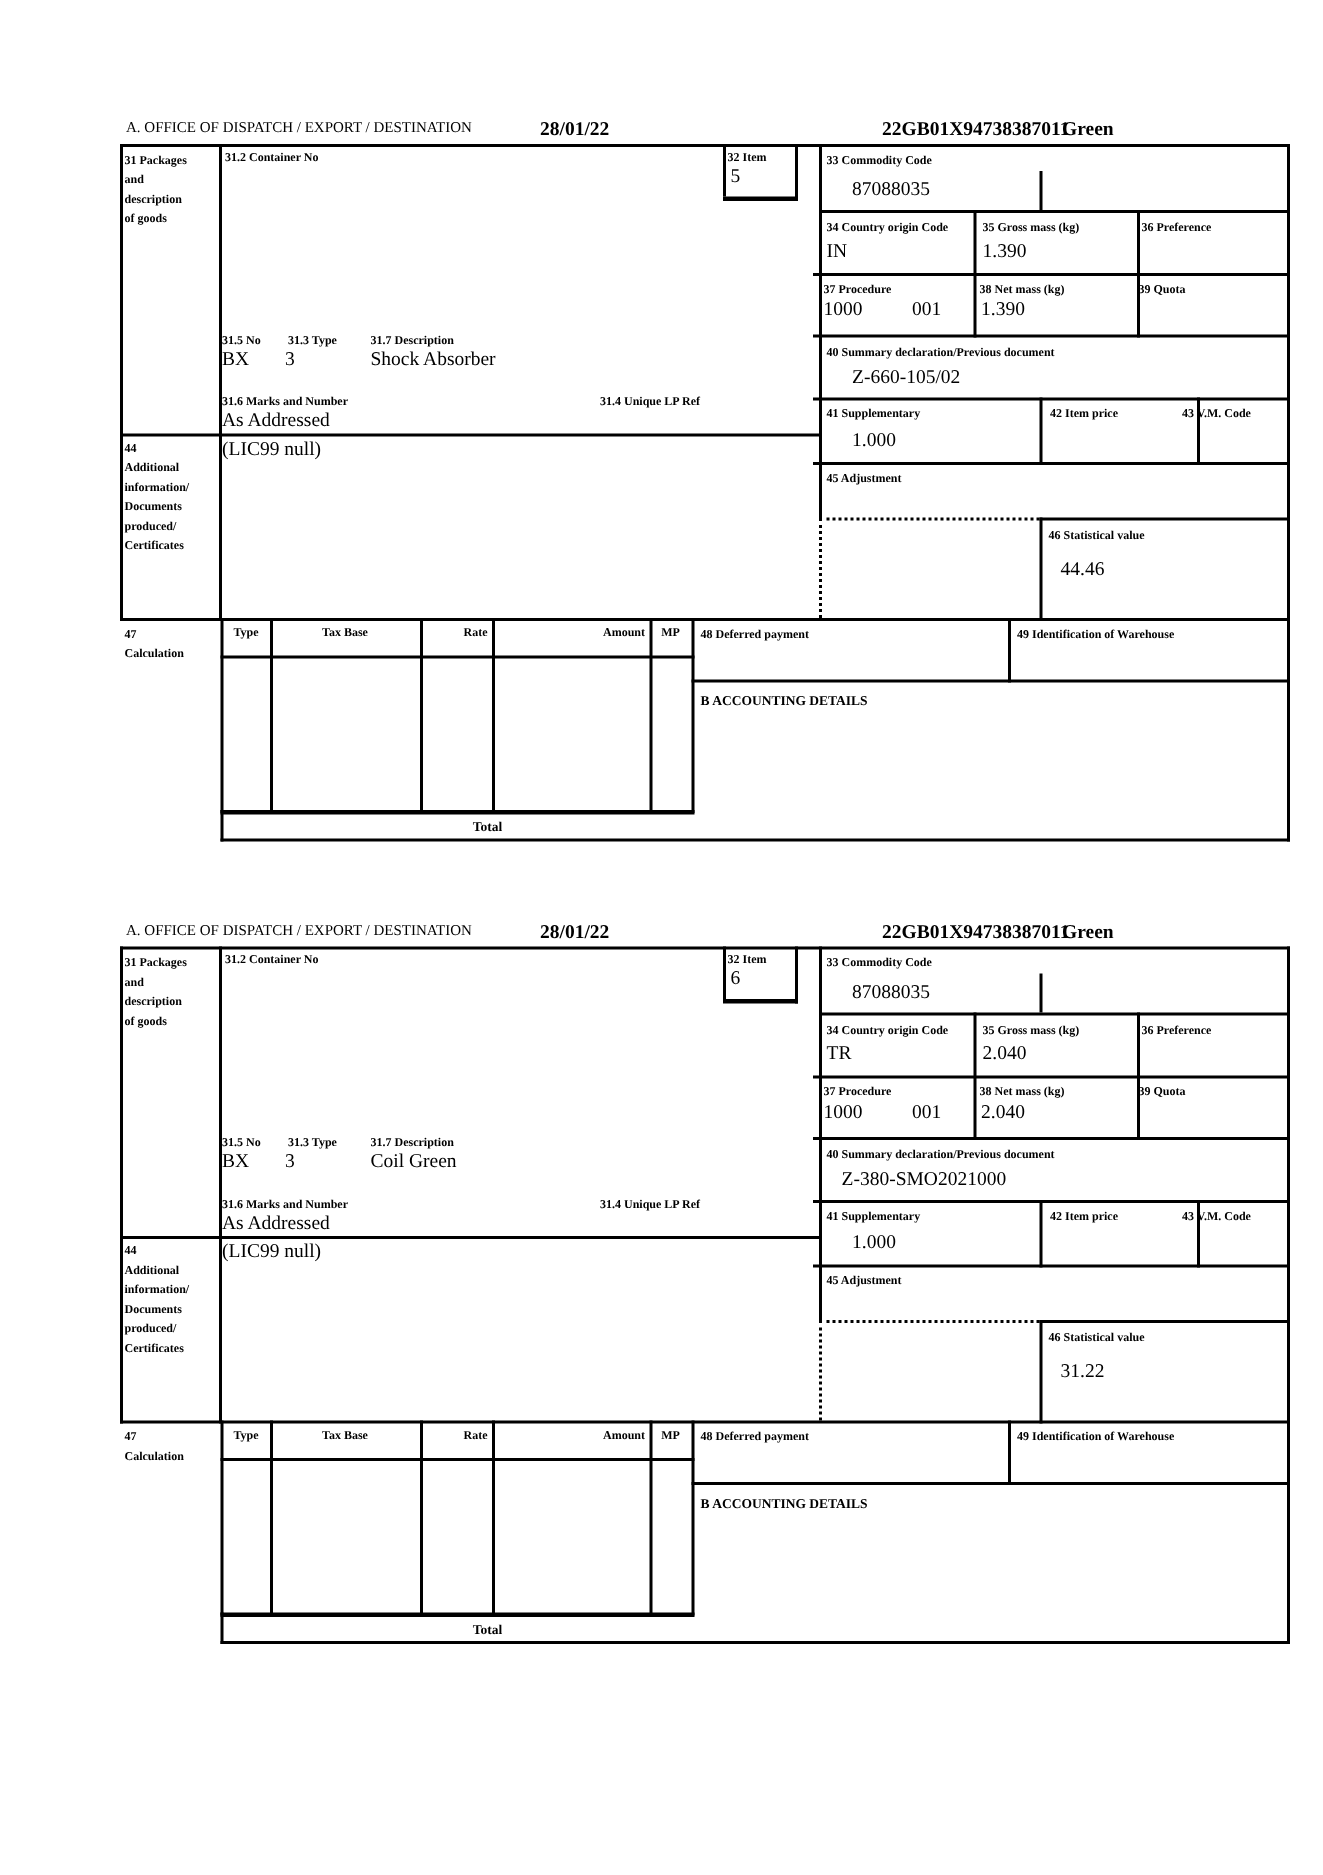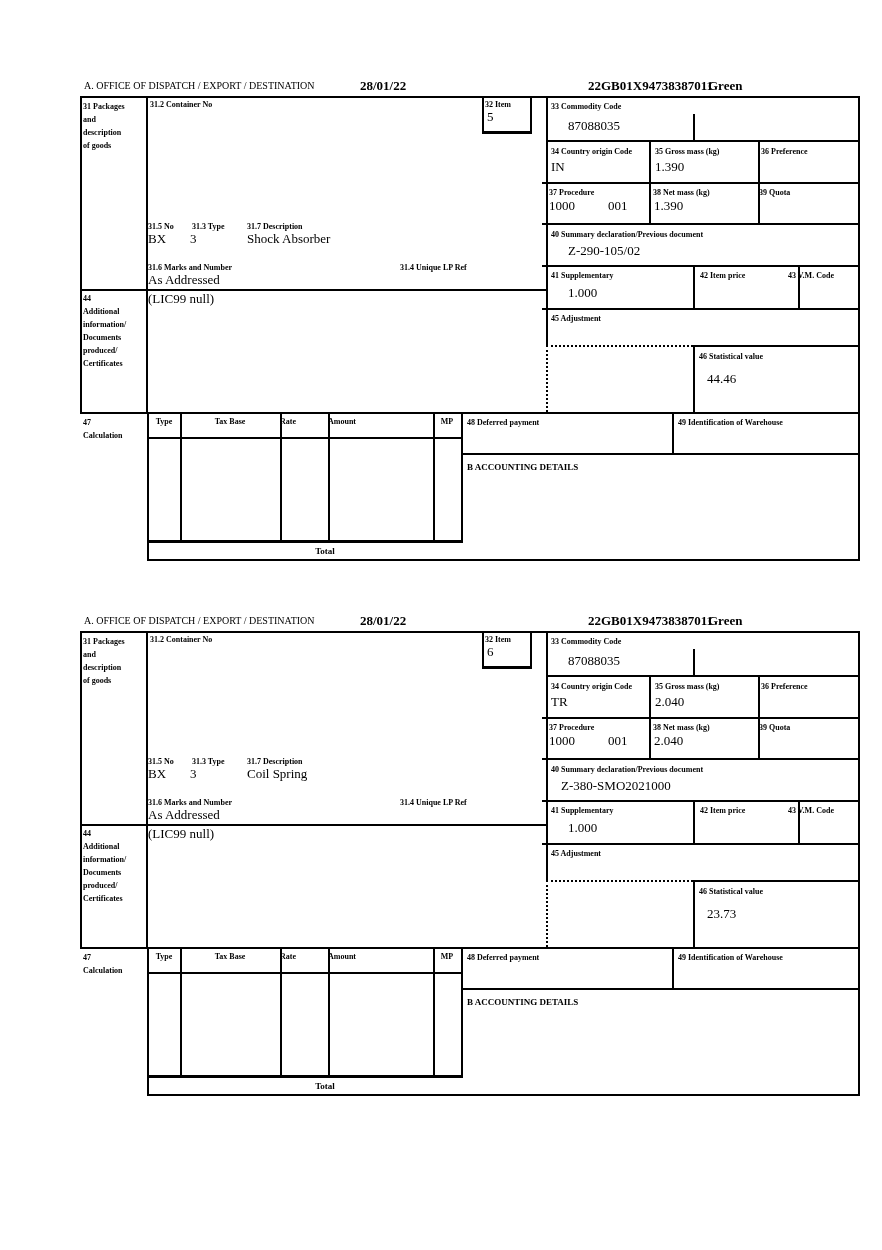--- a/index.html
+++ b/index.html
@@ -9,21 +9,21 @@
   .ln { position:absolute; background:#000; }
   .dot-h { position:absolute; height:0; border-top:2px dotted #000; }
   .dot-v { position:absolute; width:0; border-left:2px dotted #000; }
   .lbl { position:absolute; font-size:8px; font-weight:bold; white-space:nowrap; line-height:9px; }
   .val { position:absolute; font-size:13px; white-space:nowrap; line-height:14px; }
   .hdr-title { position:absolute; font-size:10px; font-weight:normal; white-space:nowrap; }
   .hdr-val { position:absolute; font-size:13px; white-space:nowrap;font-weight:bold; }
   .stack { position:absolute; font-size:8px; font-weight:bold; }
   .stack span { display:block; line-height:13px; white-space:nowrap; }
   .c { text-align:center; }
-  .r { text-align:left; }
+  .r { text-align:right; }
   .acct { position:absolute; font-size:9px; font-weight:bold; white-space:nowrap; }
 </style>
 </head>
 <body>
 
 <div id="page">
   <section class="form" style="top: 96px;">
 
     <span class="hdr-title" style="left:4px; top:-16px;">A. OFFICE OF DISPATCH / EXPORT / DESTINATION</span>
     <span class="hdr-val" style="left:280px; top:-18px;">28/01/22</span>
@@ -120,21 +120,21 @@
 
     <span class="lbl" style="left:469px; top:92px;">37 Procedure</span>
     <span class="lbl" style="left:573px; top:92px;">38 Net mass (kg)</span>
     <span class="lbl" style="left:679px; top:92px;">39 Quota</span>
     <span class="val" style="left:469px; top:103px;">1000</span>
     <span class="val" style="left:528px; top:103px;">001</span>
     <span class="val" style="left:574px; top:103px;">1.390</span>
     <span class="val" style="left:679px; top:103px;"></span>
 
     <span class="lbl" style="left:471px; top:134px;">40 Summary declaration/Previous document</span>
-    <span class="val" style="left:488px; top:148px;">Z-290-105/02</span>
+    <span class="val" style="left:488px; top:148px;">Z-660-105/02</span>
 
     <span class="lbl" style="left:471px; top:175px;">41 Supplementary</span>
     <span class="lbl" style="left:620px; top:175px;">42 Item price</span>
     <span class="lbl" style="left:708px; top:175px;">43 V.M. Code</span>
     <span class="val" style="left:488px; top:190px;">1.000</span>
     <span class="val" style="left:620px; top:190px;"></span>
     <span class="val" style="left:708px; top:190px;"></span>
 
     <span class="lbl" style="left:471px; top:218px;">45 Adjustment</span>
     <span class="val" style="left:471px; top:230px;"></span>
@@ -229,21 +229,21 @@
     <span class="lbl" style="left:70px; top:4px;">31.2 Container No</span>
     <span class="val" style="left:74px; top:6px;"></span>
     <span class="lbl" style="left:405px; top:4px;">32 Item</span>
     <span class="val" style="left:407px; top:14px;">6</span>
 
     <span class="lbl" style="left:68px; top:126px;">31.5 No</span>
     <span class="lbl" style="left:112px; top:126px;">31.3 Type</span>
     <span class="lbl" style="left:167px; top:126px;">31.7 Description</span>
     <span class="val" style="left:68px; top:136px;">BX</span>
     <span class="val" style="left:110px; top:136px;">3</span>
-    <span class="val" style="left:167px; top:136px;">Coil Spring</span>
+    <span class="val" style="left:167px; top:136px;">Coil Green</span>
 
     <span class="lbl" style="left:68px; top:167px;">31.6 Marks and Number</span>
     <span class="lbl" style="left:320px; top:167px;">31.4 Unique LP Ref</span>
     <span class="val" style="left:68px; top:177px;">As Addressed</span>
     <span class="val" style="left:320px; top:177px;"></span>
 
     <span class="val" style="left:68px; top:196px;">(LIC99 null)</span>
 
     <span class="lbl" style="left:471px; top:6px;">33 Commodity Code</span>
     <span class="val" style="left:488px; top:23px;">87088035</span>
@@ -270,21 +270,21 @@
     <span class="lbl" style="left:620px; top:175px;">42 Item price</span>
     <span class="lbl" style="left:708px; top:175px;">43 V.M. Code</span>
     <span class="val" style="left:488px; top:190px;">1.000</span>
     <span class="val" style="left:620px; top:190px;"></span>
     <span class="val" style="left:708px; top:190px;"></span>
 
     <span class="lbl" style="left:471px; top:218px;">45 Adjustment</span>
     <span class="val" style="left:471px; top:230px;"></span>
 
     <span class="lbl" style="left:619px; top:256px;">46 Statistical value</span>
-    <span class="val" style="left:627px; top:276px;">23.73</span>
+    <span class="val" style="left:627px; top:276px;">31.22</span>
 
     <span class="lbl c" style="left:67px; top:321px; width:34px;">Type</span>
     <span class="lbl c" style="left:100px; top:321px; width:100px;">Tax Base</span>
     <span class="lbl r" style="left:200px; top:321px; width:45px;">Rate</span>
     <span class="lbl r" style="left:248px; top:321px; width:102px;">Amount</span>
     <span class="lbl c" style="left:353px; top:321px; width:28px;">MP</span>
 
     <span class="lbl" style="left:387px; top:322px;">48 Deferred payment</span>
     <span class="val" style="left:387px; top:334px;"></span>
     <span class="lbl" style="left:598px; top:322px;">49 Identification of Warehouse</span>

